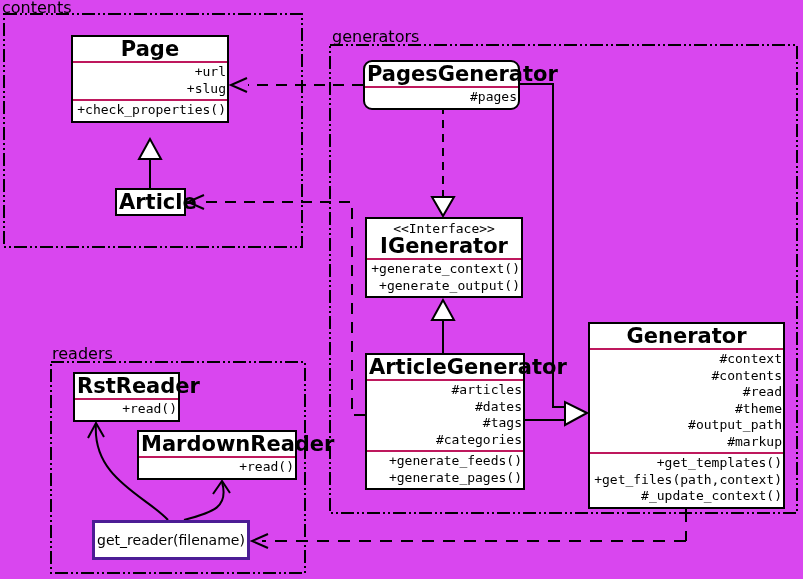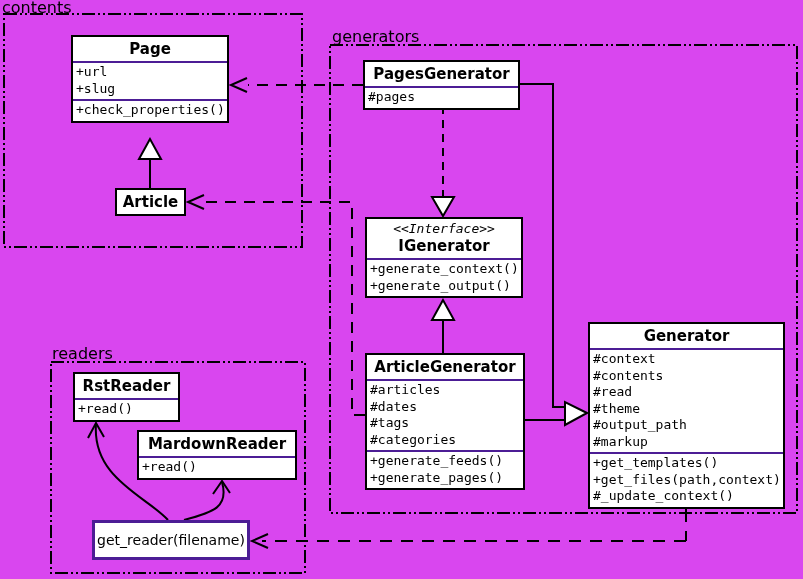--- a/index.html
+++ b/index.html
@@ -1,25 +1,25 @@
 <!DOCTYPE html>
 <html><head>
 <meta charset="utf-8">
 <style>
   html,body{margin:0;padding:0;background:#ffffff;}
   .canvas{position:relative;width:803px;height:579px;background:#d946ef;overflow:hidden;
           font-family:"DejaVu Sans",sans-serif;color:#000;}
   .layer{position:absolute;left:0;top:0;}
   .pkg-label{position:absolute;font-size:16px;line-height:18px;color:#000;white-space:nowrap;}
   .uml-class{position:absolute;background:#fff;border:2px solid #000;box-sizing:border-box;z-index:2;}
-  .uml-title{font-family:"DejaVu Sans",sans-serif;font-weight:bold;font-size:15px;line-height:20px;
+  .uml-title{font-family:"DejaVu Sans",sans-serif;font-weight:bold;font-size:21px;line-height:20px;
              padding:2px 2px;text-align:center;white-space:nowrap;}
   .uml-stereo{font-family:"DejaVu Sans Mono",monospace;font-size:13px;line-height:15px;
-              text-align:center;padding-top:2px;font-style:italic;}
-  .uml-sec{border-top:2px solid #4c1d95;padding:1px 1px 2px 3px;}
+              text-align:center;padding-top:2px;}
+  .uml-sec{border-top:2px solid #be185d;padding:1px 1px 2px 3px;text-align:right;}
   .uml-member{font-family:"DejaVu Sans Mono",monospace;font-size:13px;line-height:16.5px;white-space:pre;}
   .plain-node{position:absolute;background:#fff;border:3px solid #4c1d95;box-sizing:border-box;z-index:2;
               display:flex;align-items:center;justify-content:center;font-size:14px;}
   svg{display:block;}
 </style>
 </head>
 <body>
 
 <div class="canvas">
 
@@ -71,21 +71,21 @@
     </div>
     <div class="uml-sec">
       <div class="uml-member">+check_properties()</div>
     </div>
   </div>
 
   <div class="uml-class" style="left:115px;top:188px;width:71px;">
     <div class="uml-title">Article</div>
   </div>
 
-  <div class="uml-class" style="left:363px;top:60px;width:157px;">
+  <div class="uml-class" style="left:363px;top:60px;width:157px;border-radius:9px;">
     <div class="uml-title">PagesGenerator</div>
     <div class="uml-sec">
       <div class="uml-member">#pages</div>
     </div>
   </div>
 
   <div class="uml-class" style="left:365px;top:217px;width:158px;">
     <div>
       <div class="uml-stereo">&lt;&lt;Interface&gt;&gt;</div>
       <div class="uml-title" style="padding-top:0;">IGenerator</div>

